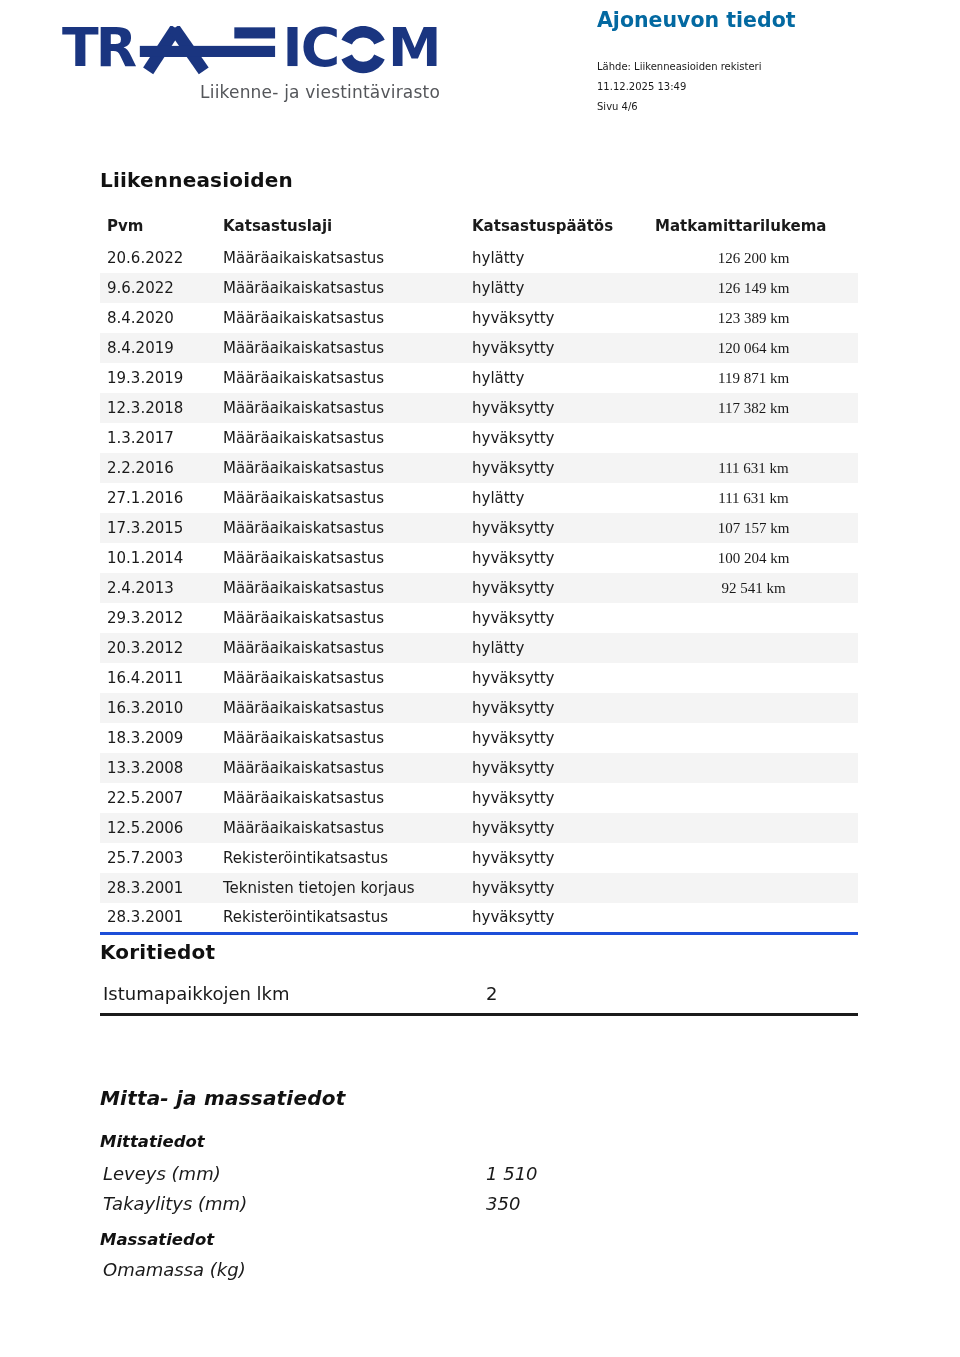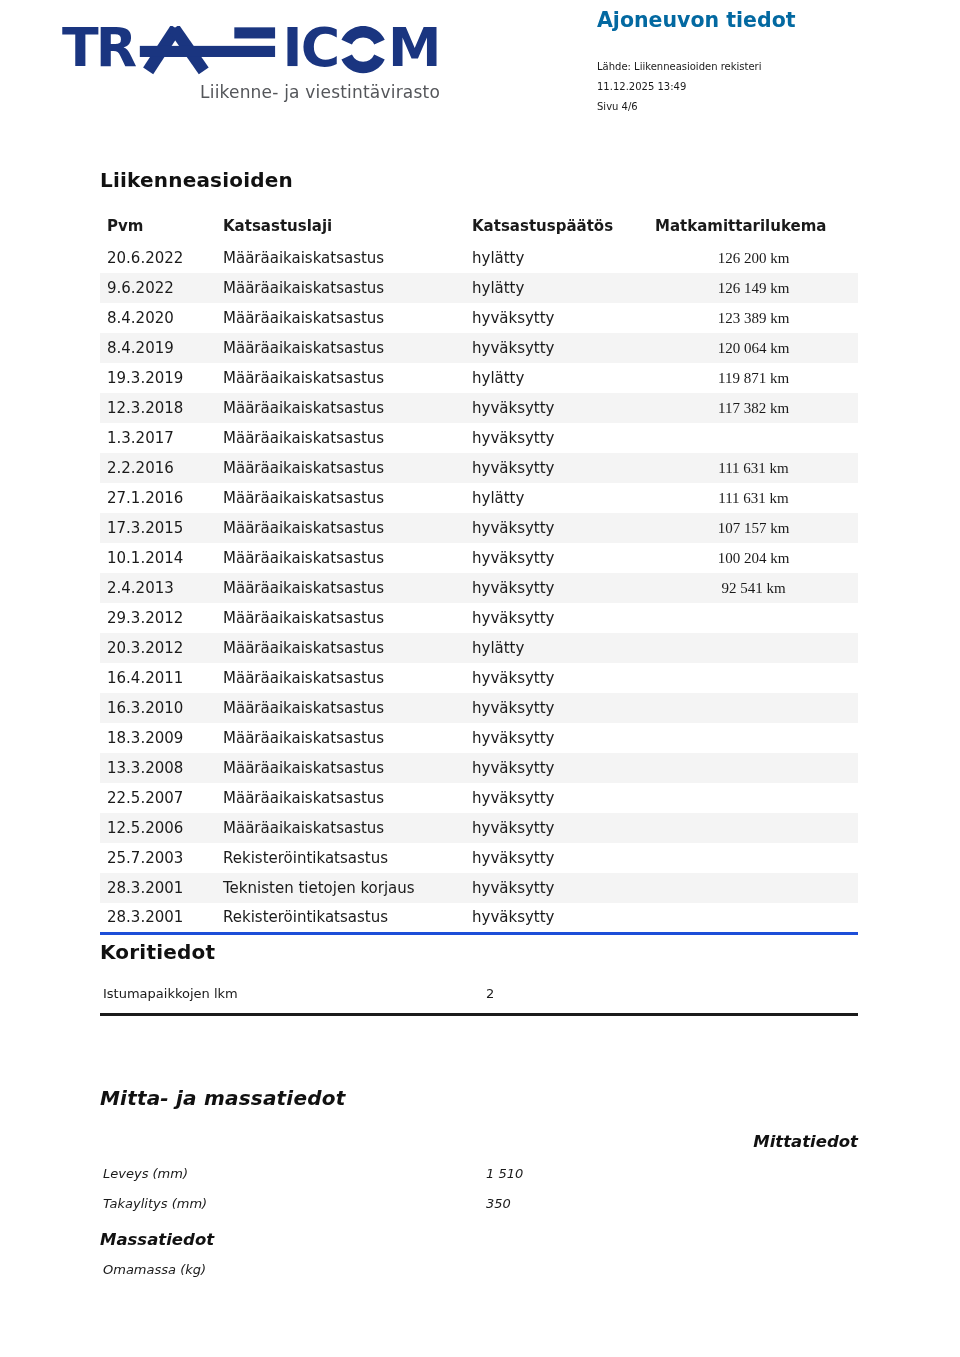--- a/index.html
+++ b/index.html
@@ -46,29 +46,29 @@
     text-align:left; font-weight:bold; height:35px;
     vertical-align:middle; padding:0 0 0 7px; white-space:nowrap;
   }
   table.insp td {
     height:30px; vertical-align:middle; padding:0 0 0 7px; white-space:nowrap;
   }
   table.insp td:last-child { text-align:center; padding-right:6px;font-family:Liberation Serif, serif; }
   tr.stripe { background:var(--stripe,#f4f4f4); }
 
   
-  .kv-row { display:flex; align-items:center; height:30px; font-size:13px; }
+  .kv-row { display:flex; align-items:center; height:30px; font-size:18px; }
   .kv-label { width:386px; padding-left:3px; white-space:nowrap; }
   .kv-value { flex:1; white-space:nowrap; }
   .thick-rule { border-bottom:3px solid #1b1b1b; height:0; }
 
   .section-kori .kv-row { margin-top:13px; height:32px; }
   .section-kori .thick-rule { margin-top:4px; }
 
-  .section-mitta .sub-title.first { margin-top:22px;text-align:right; }
+  .section-mitta .sub-title.first { margin-top:22px; }
   .section-mitta .rows { margin-top:6px; }
   .section-mitta .sub-title.second { margin-top:12px; }
   .section-mitta .last-row { margin-top:4px; }
 </style>
 </head>
 <body>
 
 <div class="page">
 
   <div class="logo-block">

